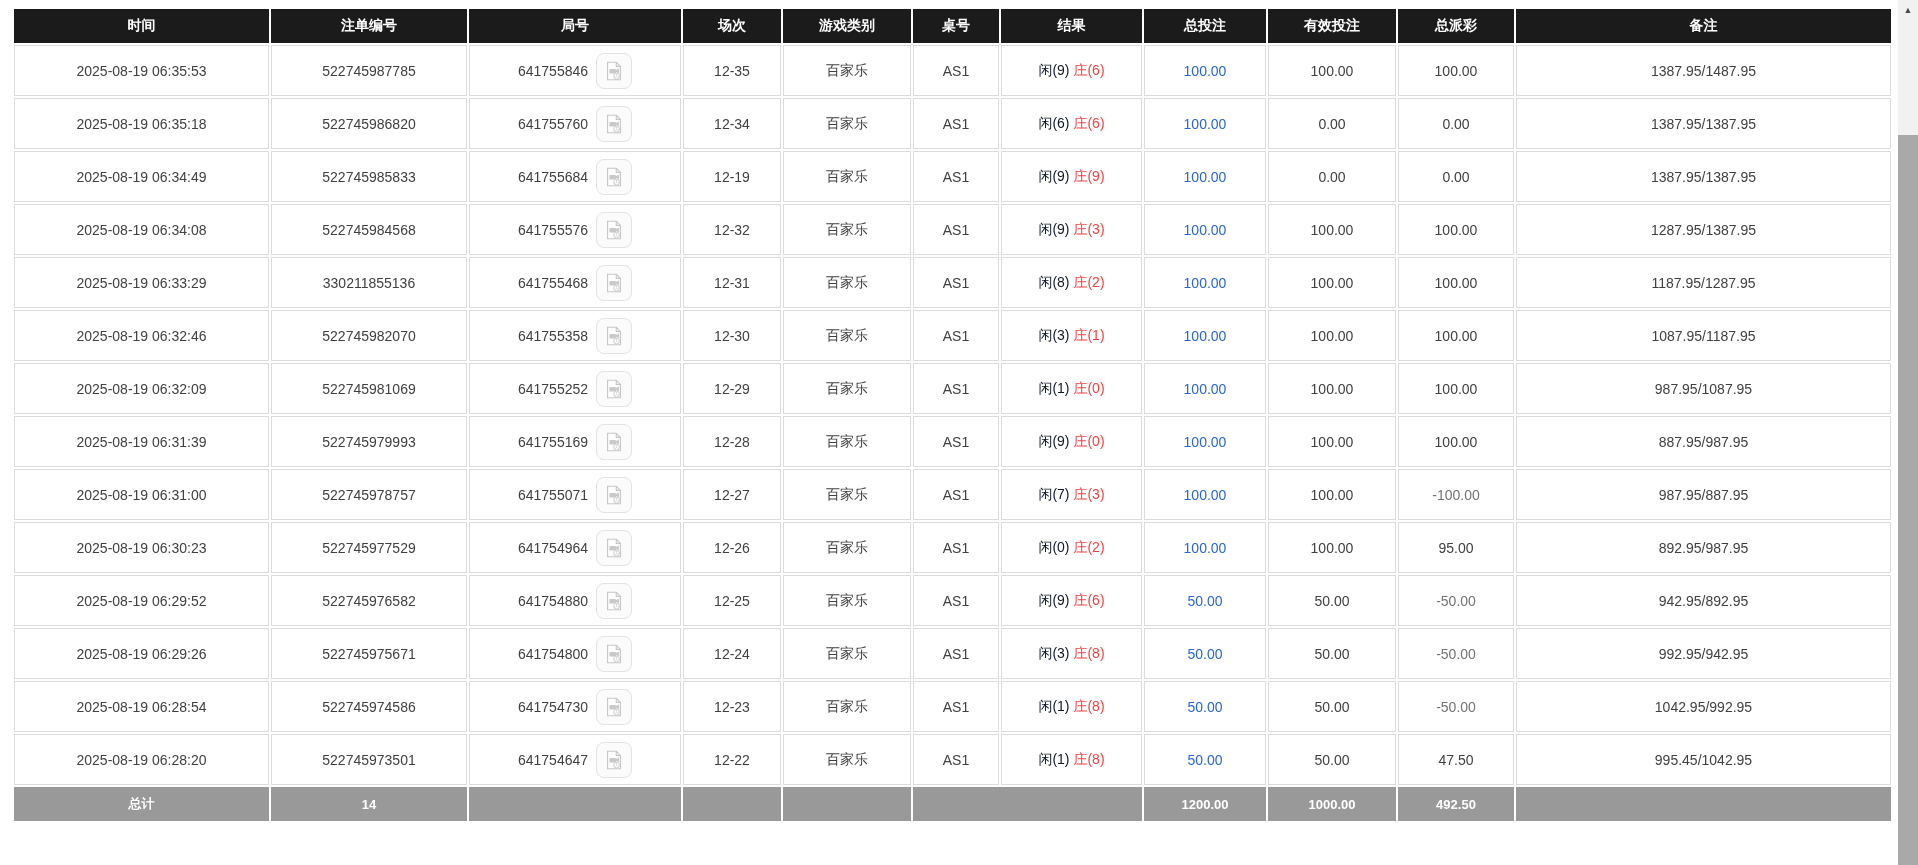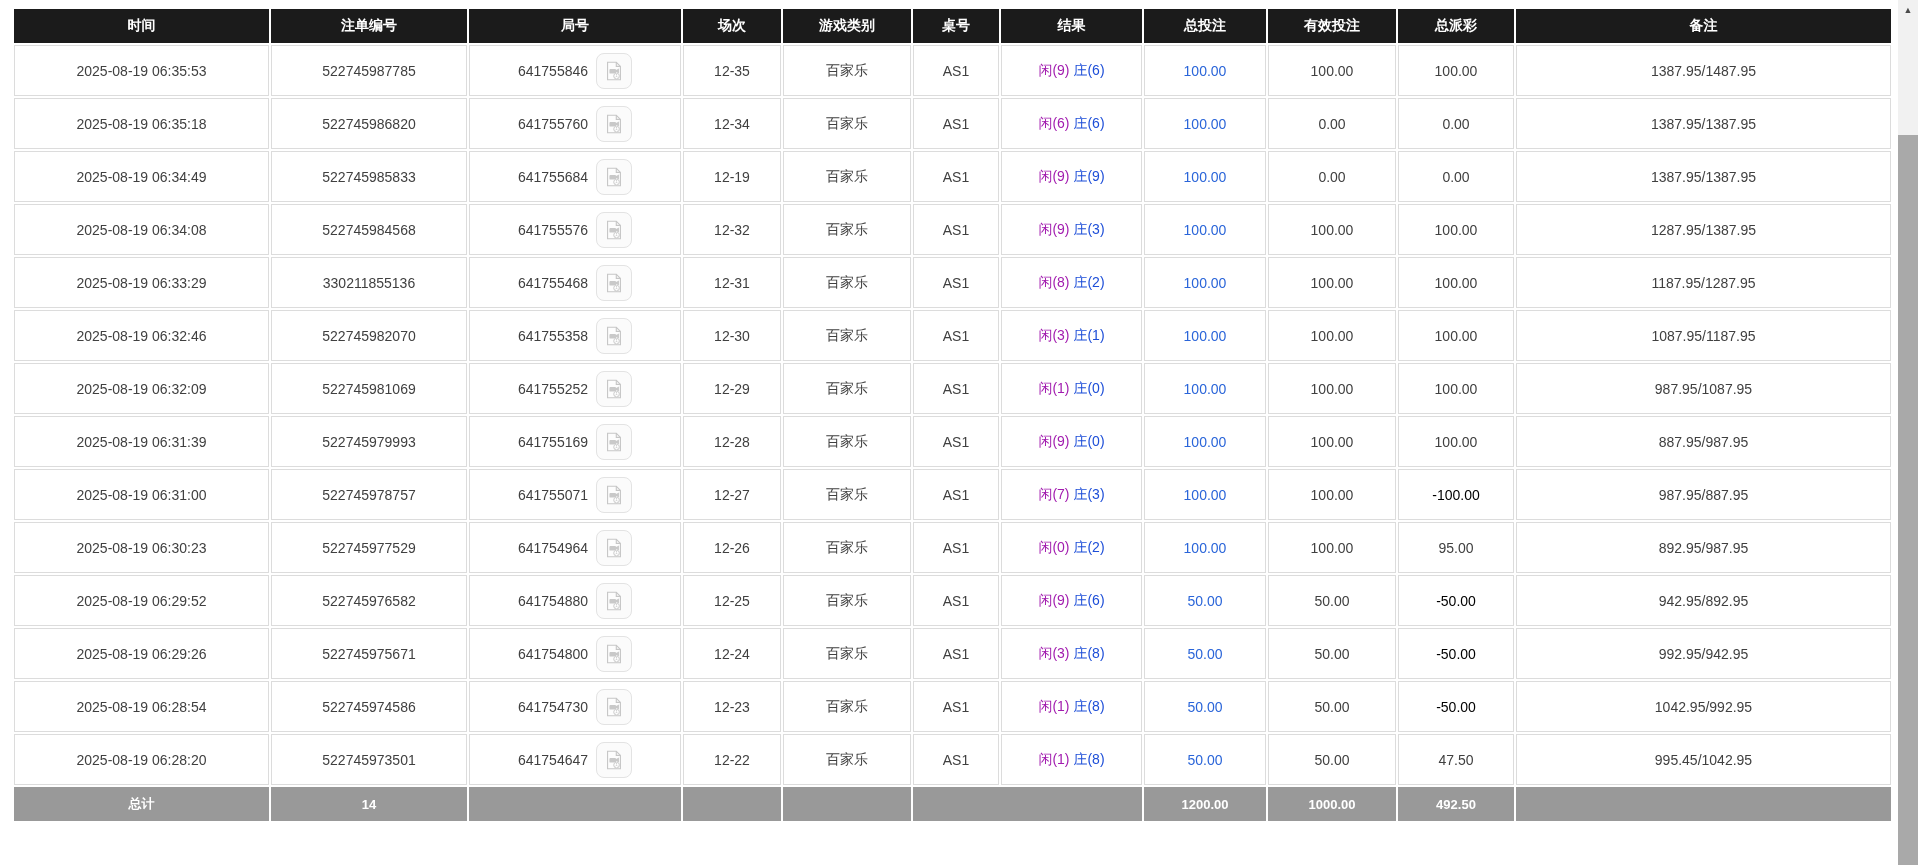--- a/index.html
+++ b/index.html
@@ -3,24 +3,24 @@
 <meta charset="utf-8">
 <style>
   html,body{margin:0;padding:0;background:#ffffff;font-family:"Liberation Sans","DejaVu Sans",sans-serif;}
   .page{position:relative;width:1918px;height:865px;overflow:hidden;background:#fff;}
   table.records{border-collapse:separate;border-spacing:2px;table-layout:fixed;width:1881px;margin:7px 0 0 12px;}
   th,td{box-sizing:border-box;text-align:center;vertical-align:middle;overflow:hidden;white-space:nowrap;}
   th{background:#1b1b1b;border:1px solid #1b1b1b;color:#ffffff;font-size:14px;font-weight:bold;height:24px;padding:7px 2px;}
   td{background:#ffffff;border:1px solid #dcdcdc;color:#404040;font-size:14px;height:51px;padding:2px 4px;}
   .c0{width:255px}.c1{width:196px}.c2{width:212px}.c3{width:98px}.c4{width:128px}
   .c5{width:86px}.c6{width:141px}.c7{width:122px}.c8{width:128px}.c9{width:116px}.c10{width:375px}
-  .player{color:#a21caf;}
-  .banker{color:#1d4ed8;}
+  .player{color:#0f172a;}
+  .banker{color:#ef4444;}
   .betlink{color:#2a65d9;cursor:pointer;}
-  .neg{color:#000000;}
+  .neg{color:#737373;}
   .round-num{vertical-align:middle;}
   .vbtn{display:inline-block;vertical-align:middle;margin-left:8px;width:36px;height:36px;border:1px solid #e3e3e3;border-radius:8px;background:#fbfbfb;padding:0;cursor:pointer;line-height:0;}
   .vbtn svg{margin:6px auto;display:block;}
   tr.totals td{background:#999999;border-color:#999999;color:#ffffff;font-weight:bold;font-size:13px;height:34px;}
   .sbar{position:absolute;top:0;right:0;width:20px;height:865px;background:#f1f1f1;}
   .sbar-up{height:20px;display:flex;align-items:center;justify-content:center;font-size:9px;color:#4a4a4a;cursor:pointer;}
   .sbar-thumb{position:absolute;left:0;right:0;top:135px;bottom:0;background:#a9a9a9;cursor:pointer;}
 </style>
 </head>
 <body>

